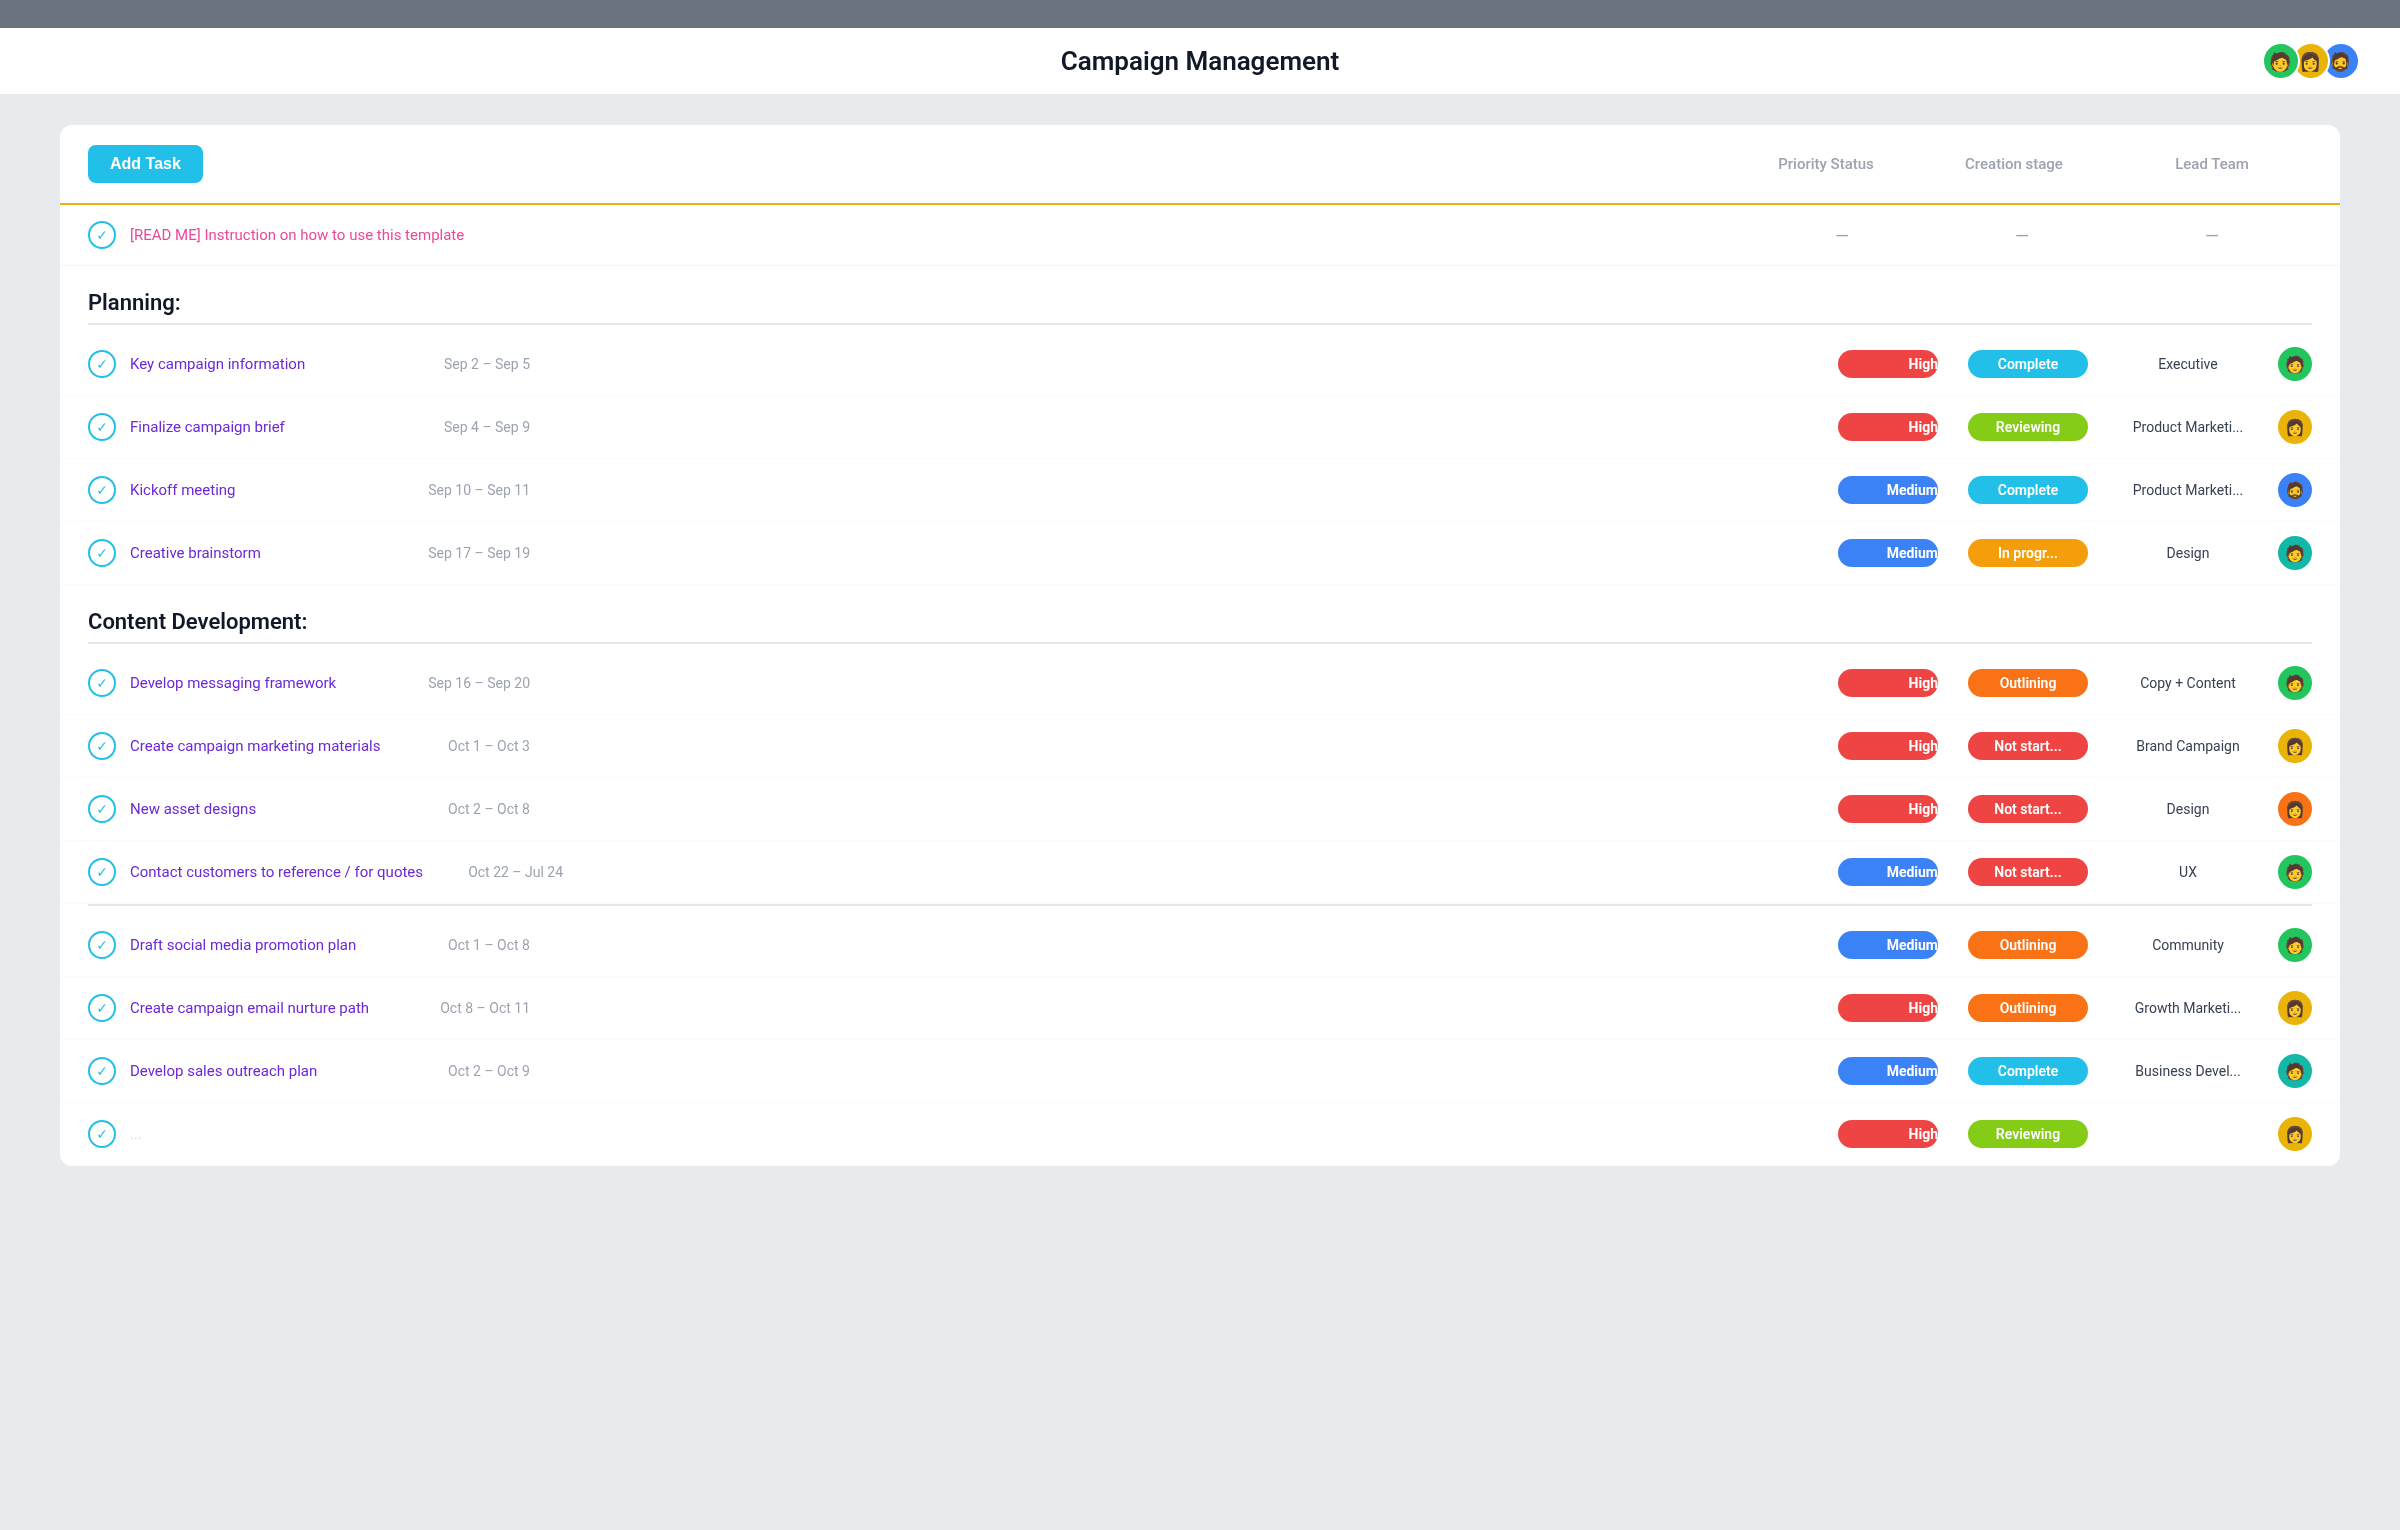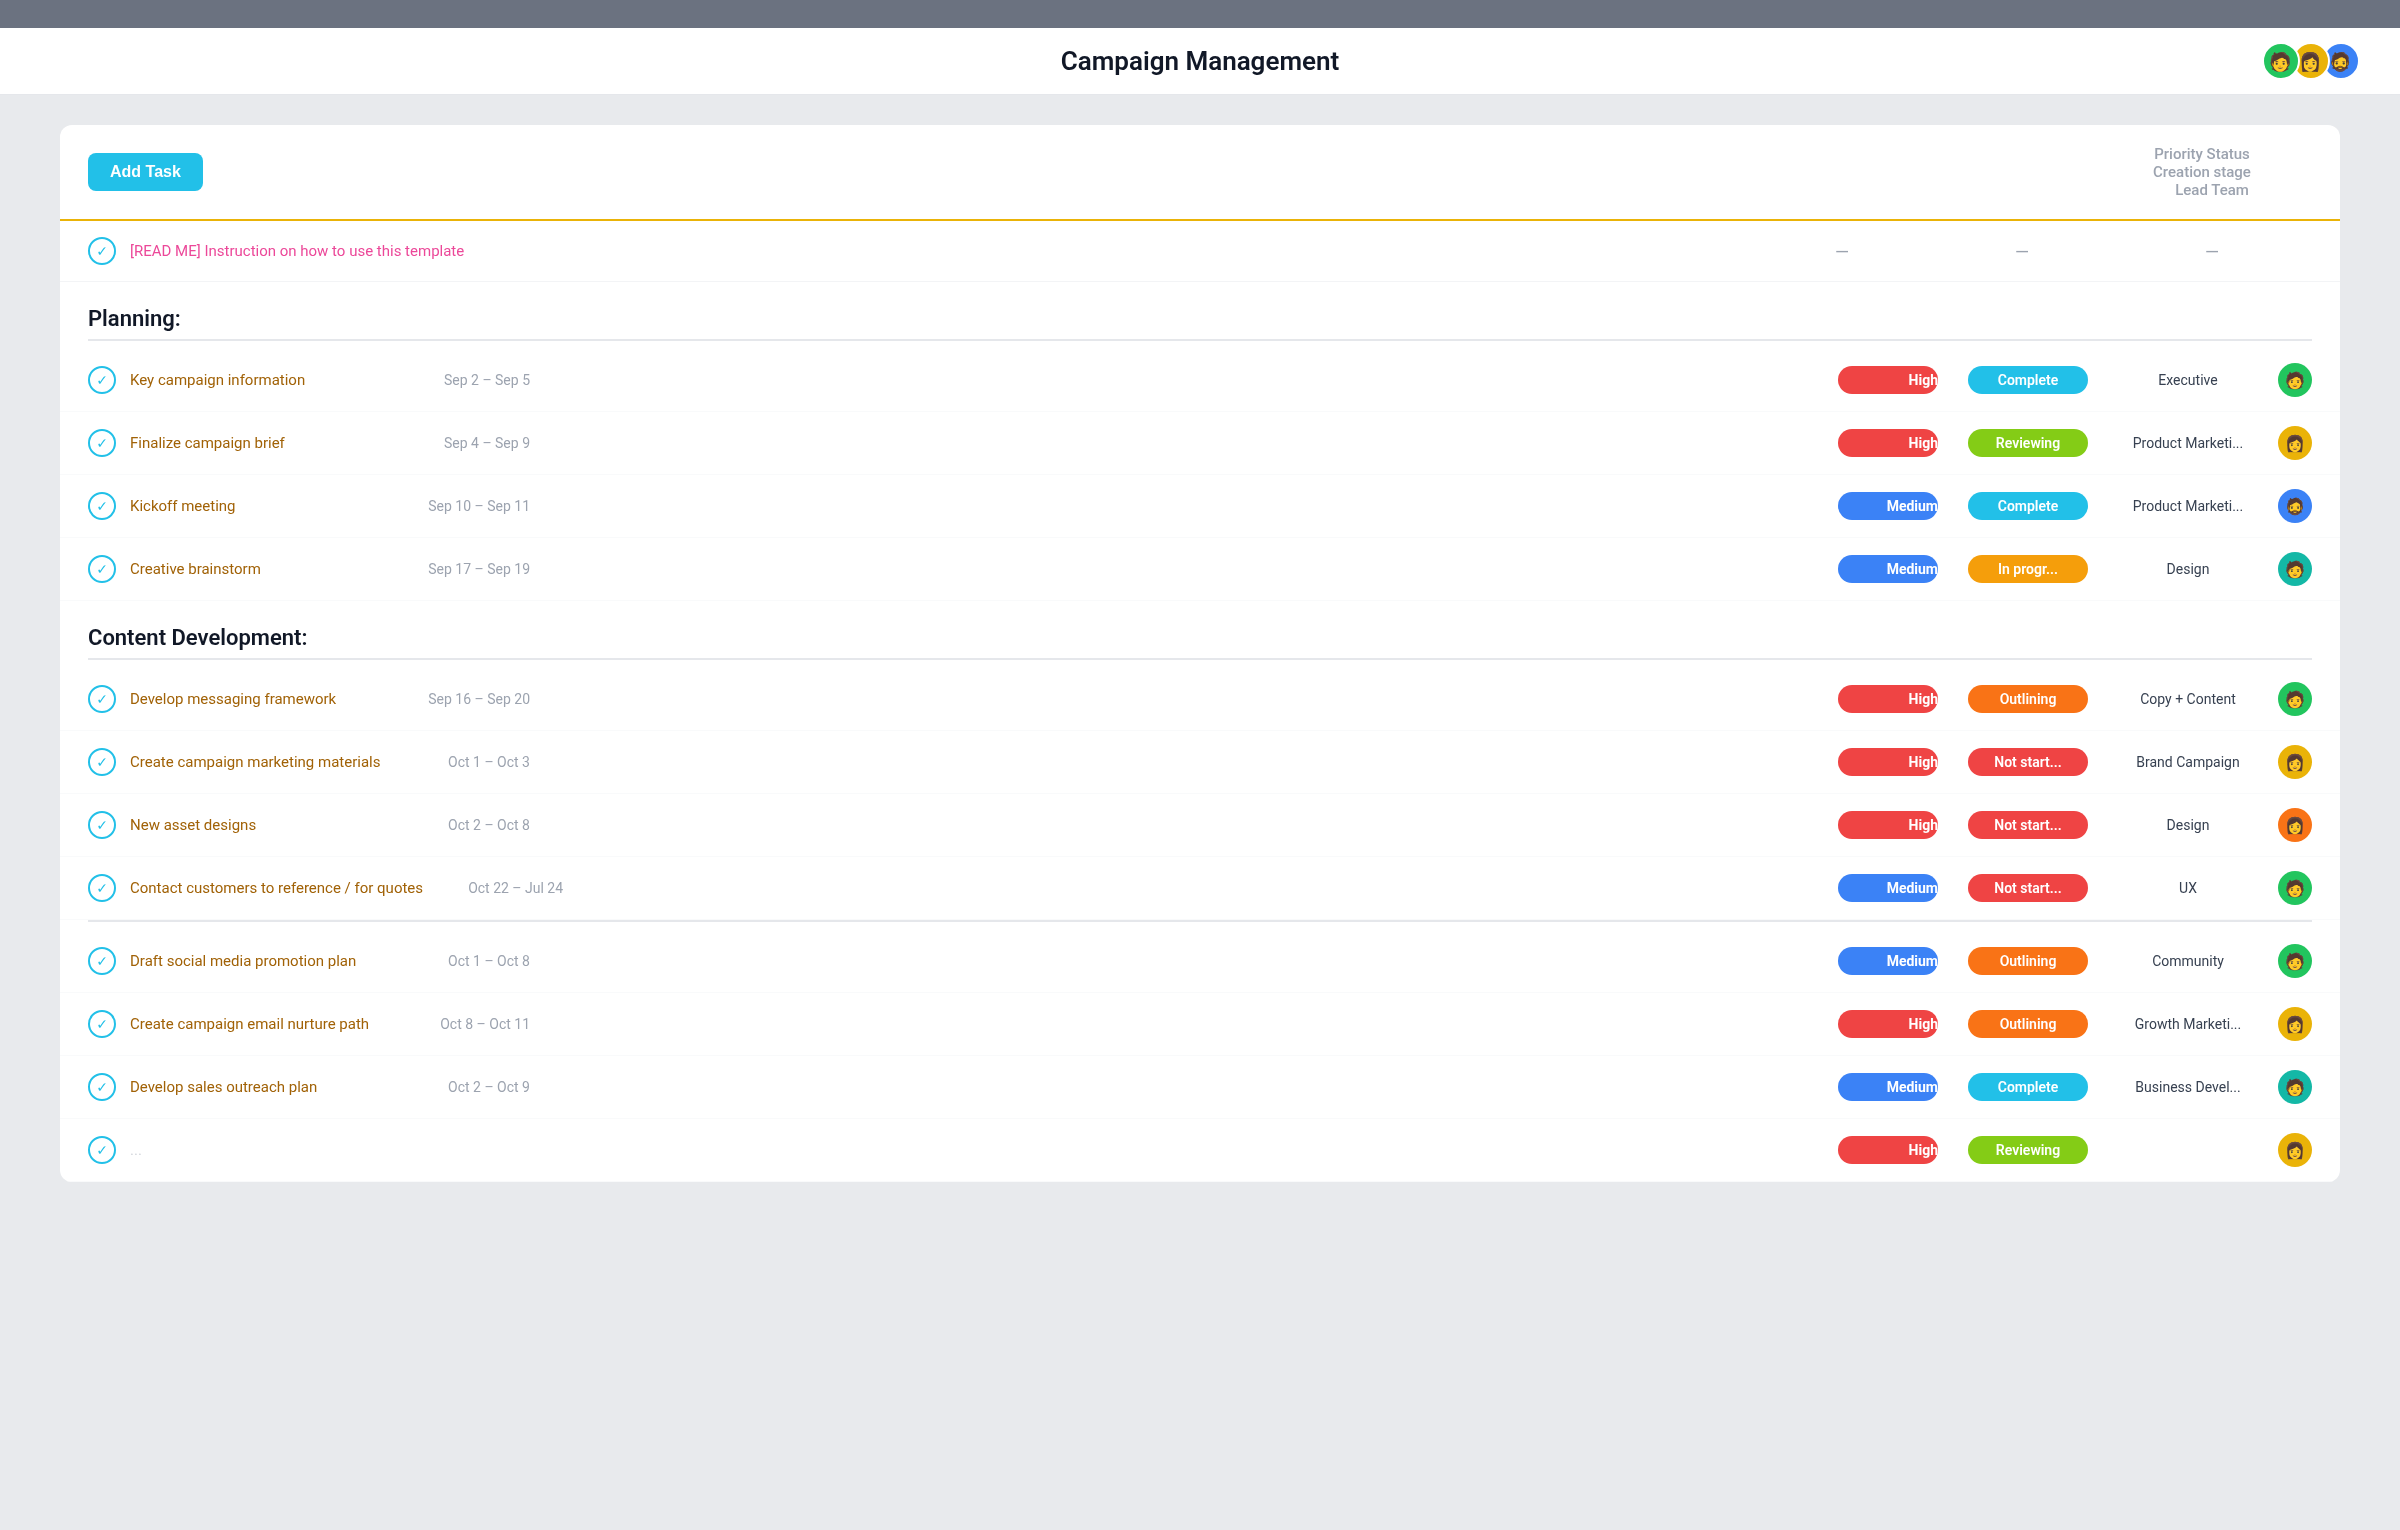--- a/index.html
+++ b/index.html
@@ -66,22 +66,21 @@
       border: none;
       border-radius: 8px;
       padding: 10px 22px;
       font-size: 16px;
       font-weight: 600;
       cursor: pointer;
     }
     .col-headers {
       display: flex;
       margin-left: auto;
-      gap: 0;
-      flex-direction: column;
+      gap: 8px;
     }
     .col-header {
       width: 180px;
       text-align: center;
       color: #9ca3af;
       font-size: 15px;
       font-weight: 500;
     }
     .col-header-lead {
       width: 200px;
@@ -148,21 +147,21 @@
       margin: 0 28px 8px 28px;
     }
     .task-row {
       display: flex;
       align-items: center;
       padding: 14px 28px;
       border-bottom: 1px solid #f9fafb;
     }
     .task-name {
       font-size: 15px;
-      color: #a16207;
+      color: #6d28d9;
       min-width: 260px;
     }
     .task-date {
       color: #9ca3af;
       font-size: 14px;
       min-width: 140px;
       text-align: right;
       margin-right: 10px;
     }
     .task-cells {

